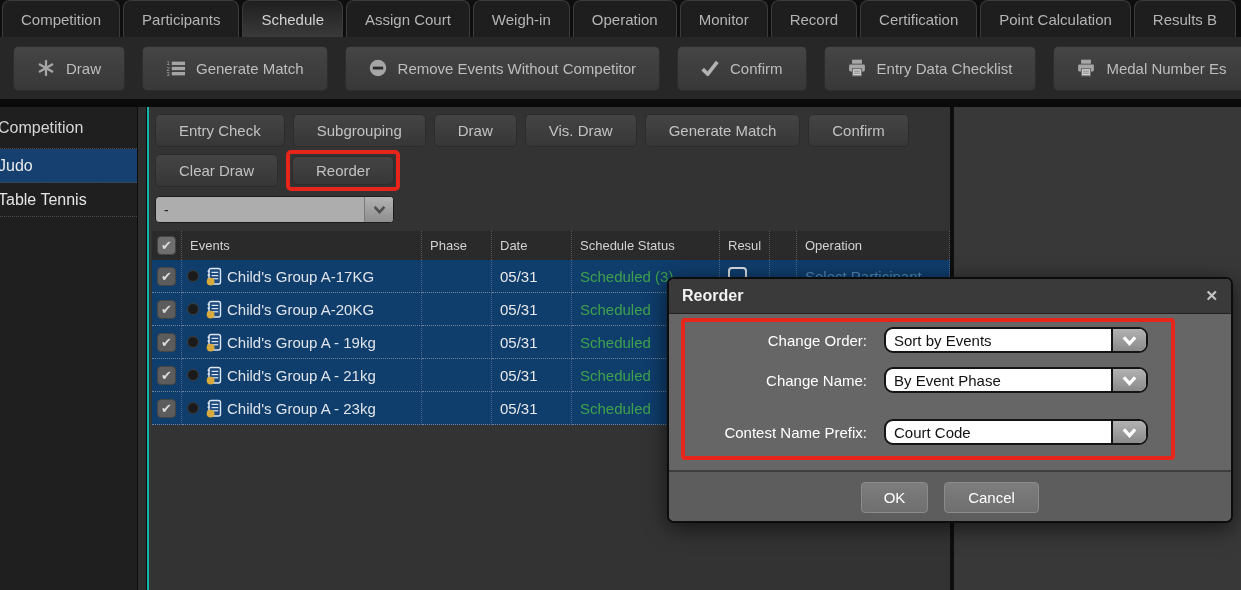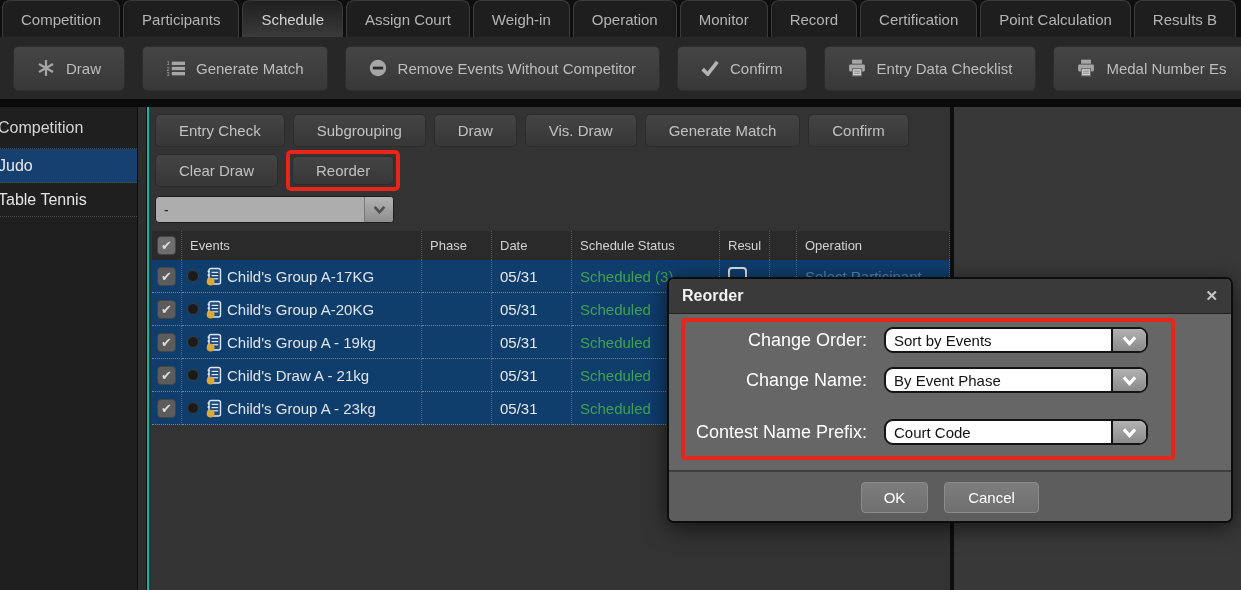--- a/index.html
+++ b/index.html
@@ -76,21 +76,21 @@
     border:2px solid #0c0c0c;border-radius:7px;box-shadow:0 5px 22px rgba(0,0,0,.6);
     box-sizing:border-box;overflow:hidden;z-index:50;}
   .m-head{height:34px;background:#3a3a3a;display:flex;align-items:center;
     justify-content:space-between;padding:0 13px;border-bottom:1px solid #222;}
   .m-title{font-weight:bold;font-size:16px;color:#f2f2f2;}
   .m-close{color:#c5c5c5;font-size:15px;font-weight:bold;cursor:default;}
   .m-body{position:relative;height:156px;}
   .m-redframe{position:absolute;left:12px;top:4px;width:494px;height:142px;
     border:4px solid #e8251a;border-radius:4px;pointer-events:none;box-sizing:border-box;}
   .dlg-row{position:absolute;left:0;display:flex;align-items:center;height:26px;}
-  .dlg-label{width:198px;text-align:right;color:#fff;font-size:18px;white-space:nowrap;}
+  .dlg-label{width:198px;text-align:right;color:#fff;font-size:15px;white-space:nowrap;}
   .dlg-select{margin-left:17px;width:264px;height:26px;background:#fff;border:2px solid #141414;
     border-radius:9px;display:flex;align-items:stretch;overflow:hidden;box-sizing:border-box;}
   .dlg-select .sval{flex:1;display:flex;align-items:center;padding-left:8px;font-size:15px;color:#111;}
   .dlg-select .schev{width:33px;background:linear-gradient(180deg,#b2b2b2,#8a8a8a);
     border-left:2px solid #141414;display:flex;align-items:center;justify-content:center;}
   .m-foot{height:51px;background:#5d5d5d;border-top:2px solid #3e3e3e;
     display:flex;align-items:center;justify-content:center;gap:16px;}
   .mbtn{height:29px;display:flex;align-items:center;justify-content:center;
     background:linear-gradient(180deg,#7d7d7d,#6f6f6f);border:1px solid #8b8b8b;
     border-radius:4px;color:#fff;font-size:15px;}
@@ -353,21 +353,21 @@
           <rect x="5" y="1.5" width="11.5" height="15.5" rx="2" fill="#1c4a7e" stroke="#dde6f0" stroke-width="1.4"></rect>
           <line x1="7.6" y1="5.4" x2="14.2" y2="5.4" stroke="#dde6f0" stroke-width="1.2"></line>
           <line x1="7.6" y1="8.6" x2="14.2" y2="8.6" stroke="#dde6f0" stroke-width="1.2"></line>
           <line x1="7.6" y1="11.8" x2="14.2" y2="11.8" stroke="#dde6f0" stroke-width="1.2"></line>
           <circle cx="4.6" cy="4.4" r="1.1" fill="#dde6f0"></circle>
           <circle cx="4.6" cy="8.2" r="1.1" fill="#dde6f0"></circle>
           <circle cx="4.6" cy="12" r="1.1" fill="#dde6f0"></circle>
           <circle cx="6.6" cy="14.6" r="3.9" fill="#d9a93c"></circle>
         </svg>
       </span>
-      <span>Child's Draw A - 21kg</span>
+      <span>Child's Group A - 21kg</span>
     </div>
     <div></div>
     <div class="datec">05/31</div>
     <div class="statusc">Scheduled</div>
     <div></div>
     <div></div>
     <div class="opc"></div>
   </div>
         <div class="grid trow">
     <div>

